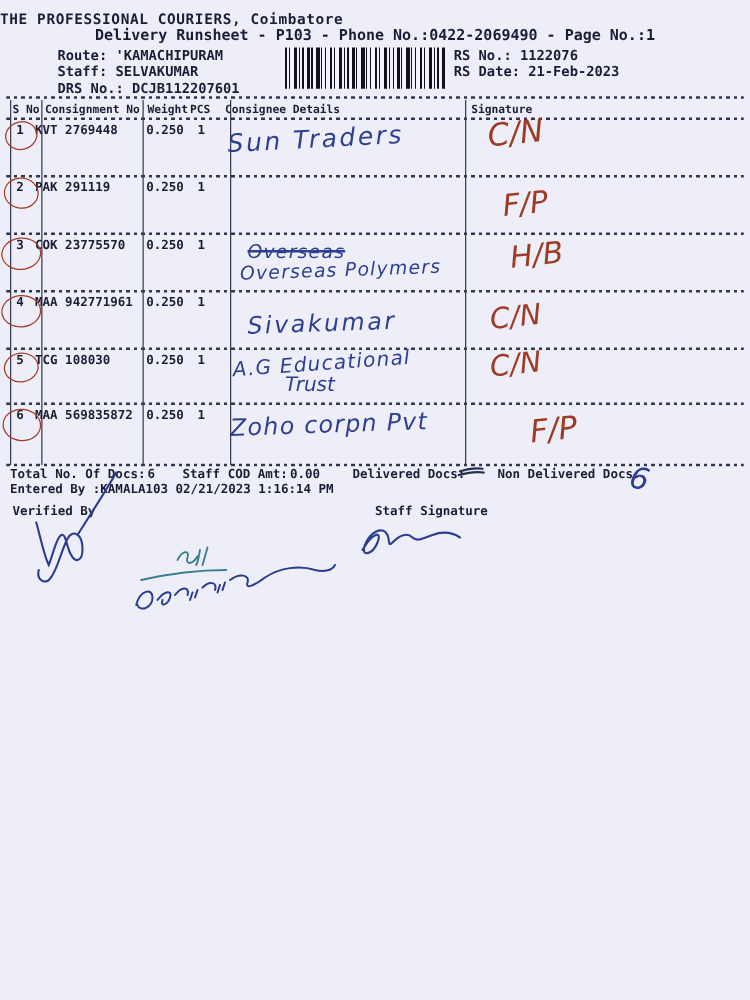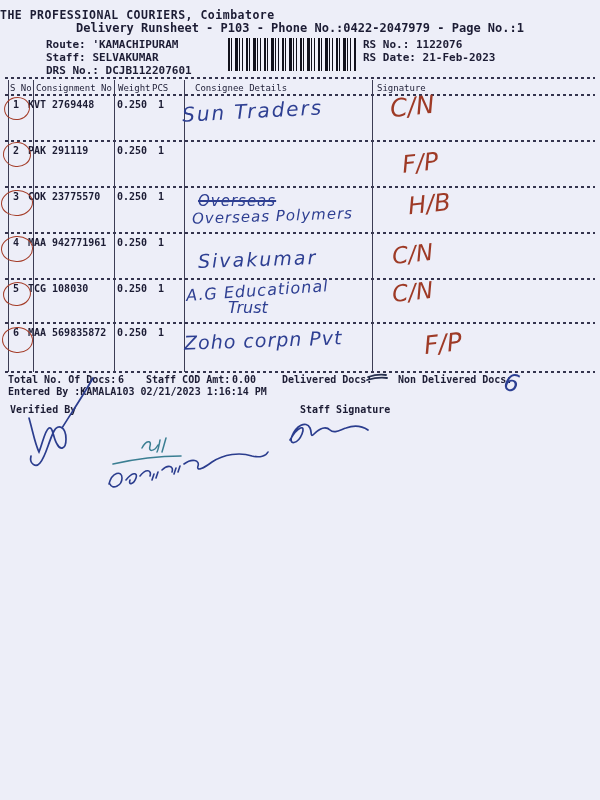--- a/index.html
+++ b/index.html
@@ -19,22 +19,22 @@
       #12121c 14px 15px,#f2f2fa 15px 18px);}
   
   .dot{left:5px;width:590px;height:2px;
        background:repeating-linear-gradient(90deg,#34344e 0 3px,transparent 3px 6px);}
   .d0{top:77px}.d1{top:94px}.d2{top:140px}.d3{top:186px}.d4{top:232px}
   .d5{top:278px}.d6{top:322px}.d7{top:371px}
   
   .vl{width:1px;background:#3c3c54;top:80px;height:292px;}
   .v0{left:8px}.v1{left:33px}.v2{left:114px}.v3{left:184px}.v4{left:372px}
   
-  .th{top:83px;font-size:9px;font-weight:normal;}
-  .h0{left:10px}.h1{left:36px}.h2{left:118px}.h3{left:152px}.h4{left:195px}.h5{left:377px}
+  .th{top:83px;font-size:9px;font-weight:bold;}
+  .h0{left:10px}.h1{left:36px}.h2{left:118px}.h3{left:152px}.h4{left:180px}.h5{left:377px}
   
   .cell{font-size:10px;font-weight:bold;}
   .y1{top:99px}.y2{top:145px}.y3{top:191px}.y4{top:237px}.y5{top:283px}.y6{top:327px}
   .sn{left:13px}.cn{left:28px}.wt{left:117px}.pc{left:158px}
   
   .circ{border:1.6px solid #a43c28;border-radius:50%;background:transparent;}
   .c1{left:4px;top:97px;width:24px;height:21px;transform:rotate(-14deg)}
   .c2{left:3px;top:142px;width:26px;height:23px;transform:rotate(6deg)}
   .c3{left:1px;top:190px;width:30px;height:24px;transform:rotate(-6deg)}
   .c4{left:1px;top:236px;width:30px;height:24px;transform:rotate(-4deg)}
@@ -68,21 +68,21 @@
   .six{left:504px;top:369px;font-size:24px;color:#2c3f92;font-family:"DejaVu Sans",sans-serif;
        font-style:italic;transform:rotate(14deg);}
   .sig-svg{left:0;top:368px;width:600px;height:140px;}
 </style>
 </head>
 <body>
 
 <div class="sheet">
 
   <div class="abs t1">THE PROFESSIONAL COURIERS, Coimbatore</div>
-  <div class="abs t2">Delivery Runsheet - P103 - Phone No.:0422-2047979 - Page No.:1</div>
+  <div class="abs t2">Delivery Runsheet - P103 - Phone No.:0422-2069490 - Page No.:1</div>
 
   <div class="abs hl hl1">
     <span>Route:</span>
     <span>'KAMACHIPURAM</span>
   </div>
   <div class="abs hl hl2">
     <span>Staff:</span>
     <span>SELVAKUMAR</span>
   </div>
   <div class="abs hl hl3">

